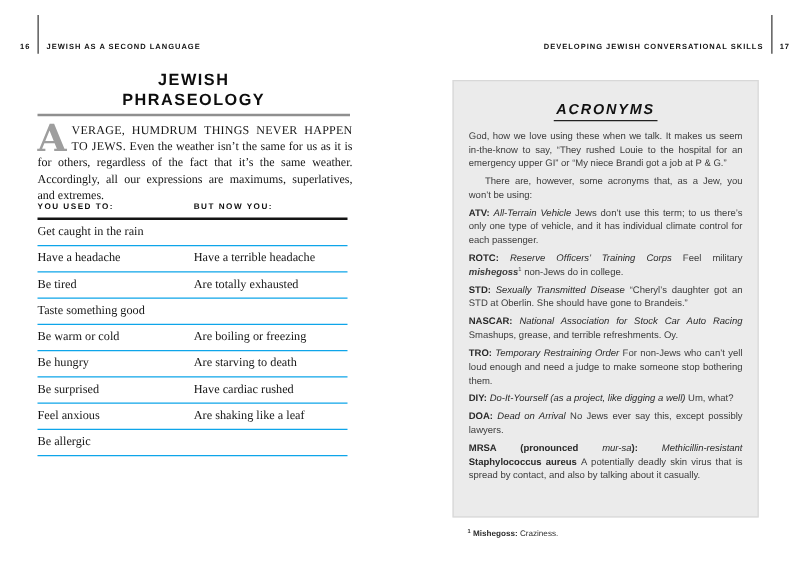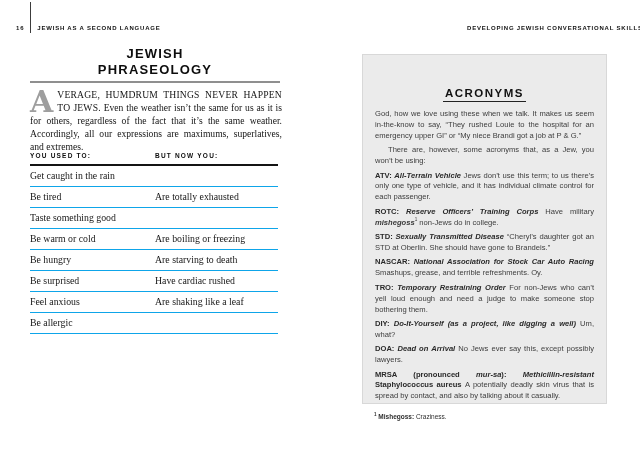--- a/index.html
+++ b/index.html
@@ -1,18 +1,18 @@
 <!DOCTYPE html>
 <html><head>
 <meta charset="utf-8">
 <style>
   html,body{margin:0;padding:0;background:#ffffff;}
   .spread{position:relative;width:640px;height:457px;background:#ffffff;overflow:hidden;
           font-family:"Liberation Sans",sans-serif;color:#1a1a1a;}
-  .page{position:absolute;top:2px;width:320px;height:338px;padding-left:32px;}
+  .page{position:absolute;top:12px;width:320px;height:338px;}
   .page-left{left:0;}
   .page-right{left:320px;}
 
   
   .runhead{position:absolute;top:0;height:31px;display:flex;align-items:flex-end;gap:6px;}
   .runhead-left{left:16px;}
   .runhead-right{right:8px;}
   .runhead .htext{font-size:6px;font-weight:700;letter-spacing:.8px;padding-bottom:2px;color:#111;}
   .runhead .hbar{width:1px;height:31px;background:#3c3c3c;}
 
@@ -31,29 +31,29 @@
   .thead{display:grid;grid-template-columns:125px 1fr;font-weight:700;font-size:6.5px;
          letter-spacing:1.2px;color:#0d0d0d;padding-bottom:5px;border-bottom:2px solid #141414;}
   .trow{display:grid;grid-template-columns:125px 1fr;font-family:"Liberation Serif",serif;
         font-size:9.8px;line-height:12.5px;color:#161616;
         padding:3.5px 0 4px;border-bottom:1px solid #0ea5e9;}
   .trow .c1{padding-right:8px;}
 
   
   .acronyms-box{position:absolute;left:42px;top:52px;width:245px;height:350px;box-sizing:border-box;
                 background:#ebebeb;border:1px solid #d8d8d8;padding:8px 12px;overflow:hidden;}
-  .box-title{text-align:center;margin:20px 0 7px;}
+  .box-title{text-align:center;margin:5px 0 7px;font-style:italic;}
   .box-title span{display:inline-block;font-weight:700;font-size:11.5px;letter-spacing:1.5px;
                   color:#111;border-bottom:1.2px solid #222;padding:0 2px 2px;}
   .acronyms-box p{margin:0 0 3.5px;font-size:7.6px;line-height:10.9px;color:#3c3c3c;
                   text-align:justify;}
   .indented{text-indent:13px;}
   .entry{margin:0 0 3.8px;}
   .seg-b{font-weight:700;color:#2a2a2a;}
-  .seg-bi{font-weight:700;font-style:italic;color:#2a2a2a;}
+  .seg-bi{font-weight:400;font-style:italic;color:#2a2a2a;}
   .seg-i{font-style:italic;font-weight:bold;}
   .seg-sup{font-weight:400;}
   sup.seg-sup{font-size:60%;line-height:0;}
 
   .footnote{position:absolute;left:54px;top:410px;font-size:6.5px;color:#2f2f2f;}
   .footnote sup{font-size:70%;font-weight:700;}
   .fn-term{font-weight:700;}
 </style>
 </head>
 <body>
@@ -80,20 +80,24 @@
       <div class="thead">
         <span>YOU USED TO:</span>
         <span>BUT NOW YOU:</span>
       </div>
       <div class="tbody">
 
           <div class="trow">
             <span class="c1">Get caught in the rain</span>
           </div>
 
+          <div class="trow">
+            <span class="c1">Have a headache</span>
+            <span class="c2">Have a terrible headache</span>
+          </div>
 
           <div class="trow">
             <span class="c1">Be tired</span>
             <span class="c2">Are totally exhausted</span>
           </div>
 
           <div class="trow">
             <span class="c1">Taste something good</span>
           </div>
 
@@ -136,21 +140,21 @@
     <div class="acronyms-box">
       <div class="box-title">
         <span>ACRONYMS</span>
       </div>
       <p>God, how we love using these when we talk. It makes us seem in-the-know to say, “They rushed Louie to the hospital for an emergency upper GI” or “My niece Brandi got a job at P &amp; G.”</p>
       <p class="indented">There are, however, some acronyms that, as a Jew, you won’t be using:</p>
       <div>
 
           <p class="entry"><span class="seg-b">ATV: </span><span class="seg-bi">All-Terrain Vehicle </span><span class="seg-r">Jews don’t use this term; to us there’s only one type of vehicle, and it has individual climate control for each passenger.</span></p>
 
-          <p class="entry"><span class="seg-b">ROTC: </span><span class="seg-bi">Reserve Officers’ Training Corps </span><span class="seg-r">Have military </span><span class="seg-i">mishegoss</span><sup class="seg-sup">1</sup><span class="seg-r"> non-Jews do in college.</span></p>
+          <p class="entry"><span class="seg-b">ROTC: </span><span class="seg-bi">Reserve Officers’ Training Corps </span><span class="seg-r">Feel military </span><span class="seg-i">mishegoss</span><sup class="seg-sup">1</sup><span class="seg-r"> non-Jews do in college.</span></p>
 
           <p class="entry"><span class="seg-b">STD: </span><span class="seg-bi">Sexually Transmitted Disease </span><span class="seg-r">“Cheryl’s daughter got an STD at Oberlin. She should have gone to Brandeis.”</span></p>
 
           <p class="entry"><span class="seg-b">NASCAR: </span><span class="seg-bi">National Association for Stock Car Auto Racing </span><span class="seg-r">Smashups, grease, and terrible refreshments. Oy.</span></p>
 
           <p class="entry"><span class="seg-b">TRO: </span><span class="seg-bi">Temporary Restraining Order </span><span class="seg-r">For non-Jews who can’t yell loud enough and need a judge to make someone stop bothering them.</span></p>
 
           <p class="entry"><span class="seg-b">DIY: </span><span class="seg-bi">Do-It-Yourself (as a project, like digging a well) </span><span class="seg-r">Um, what?</span></p>
 
           <p class="entry"><span class="seg-b">DOA: </span><span class="seg-bi">Dead on Arrival </span><span class="seg-r">No Jews ever say this, except possibly lawyers.</span></p>

